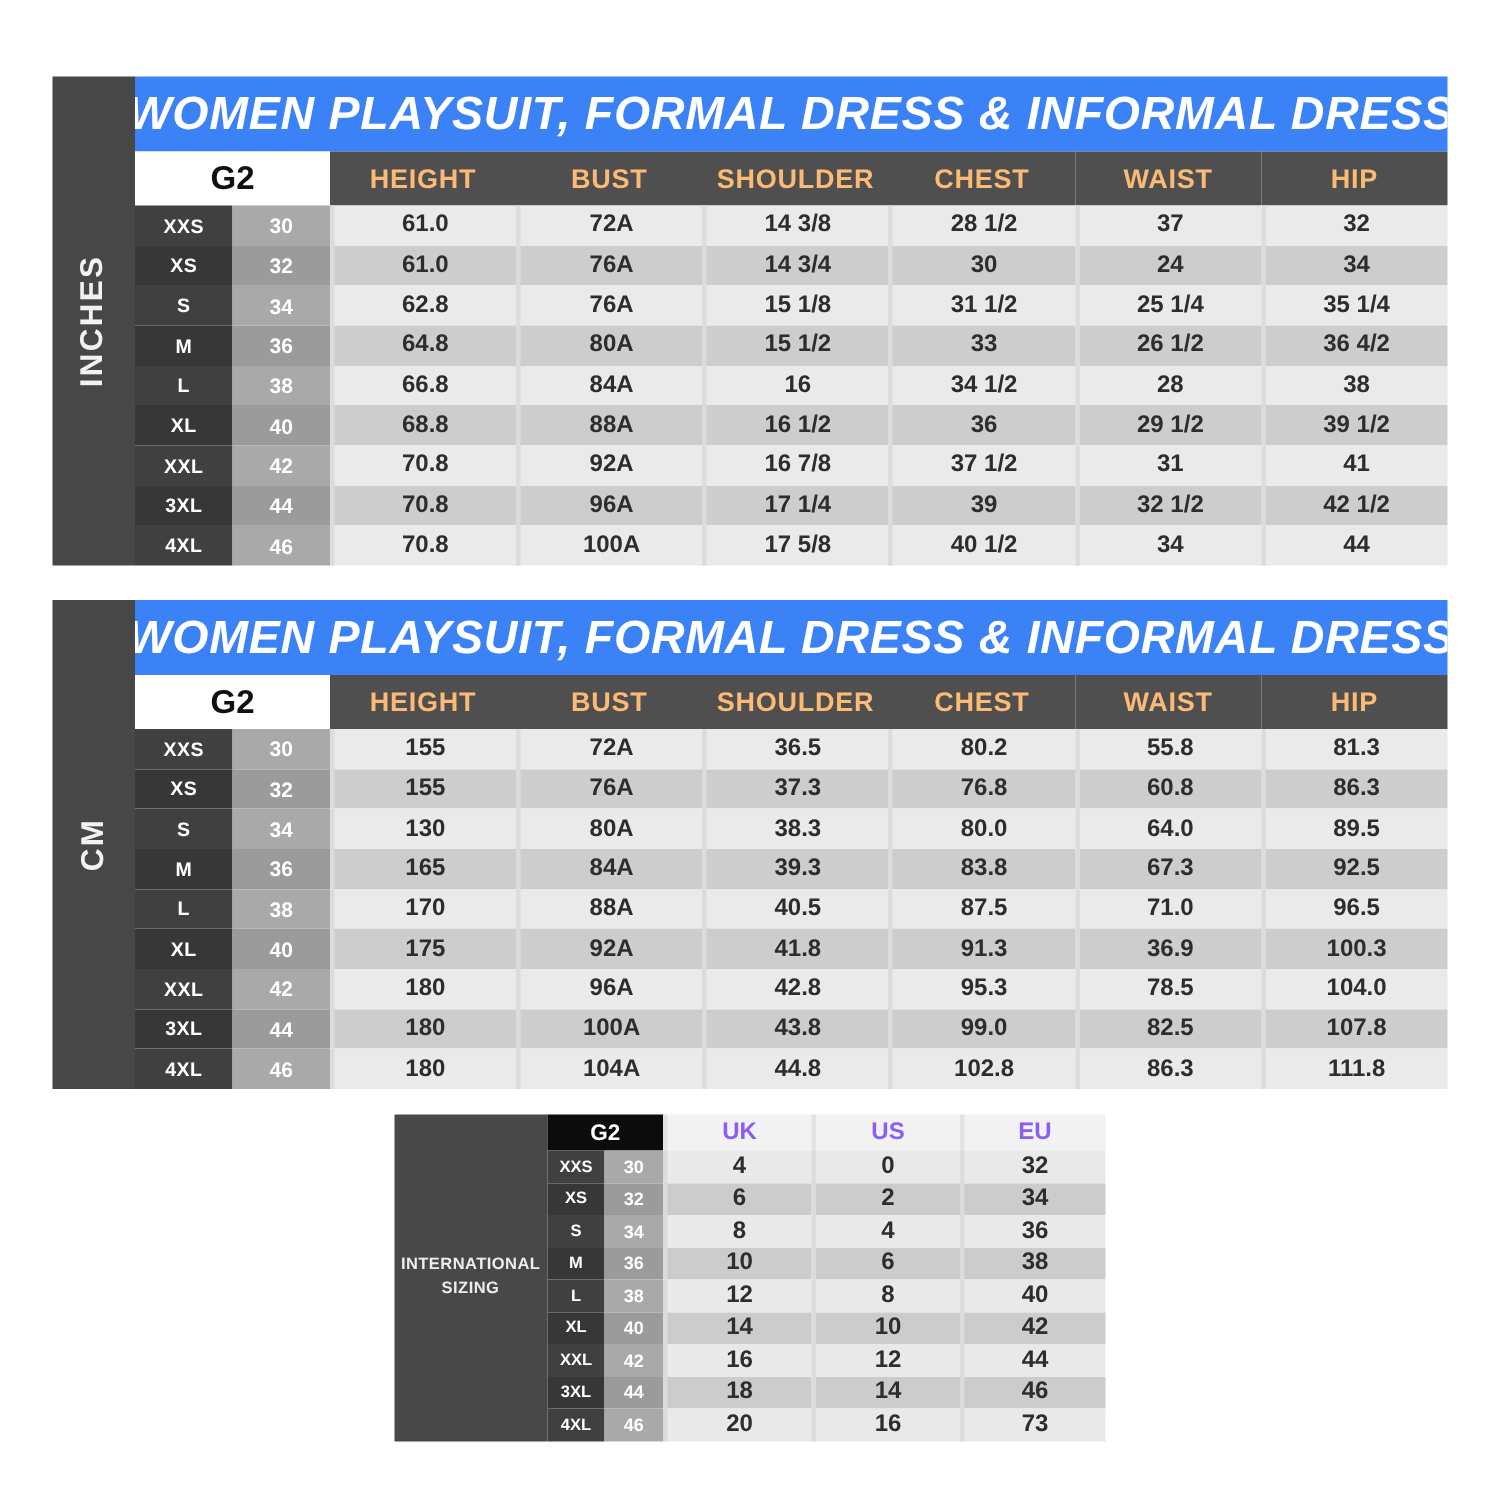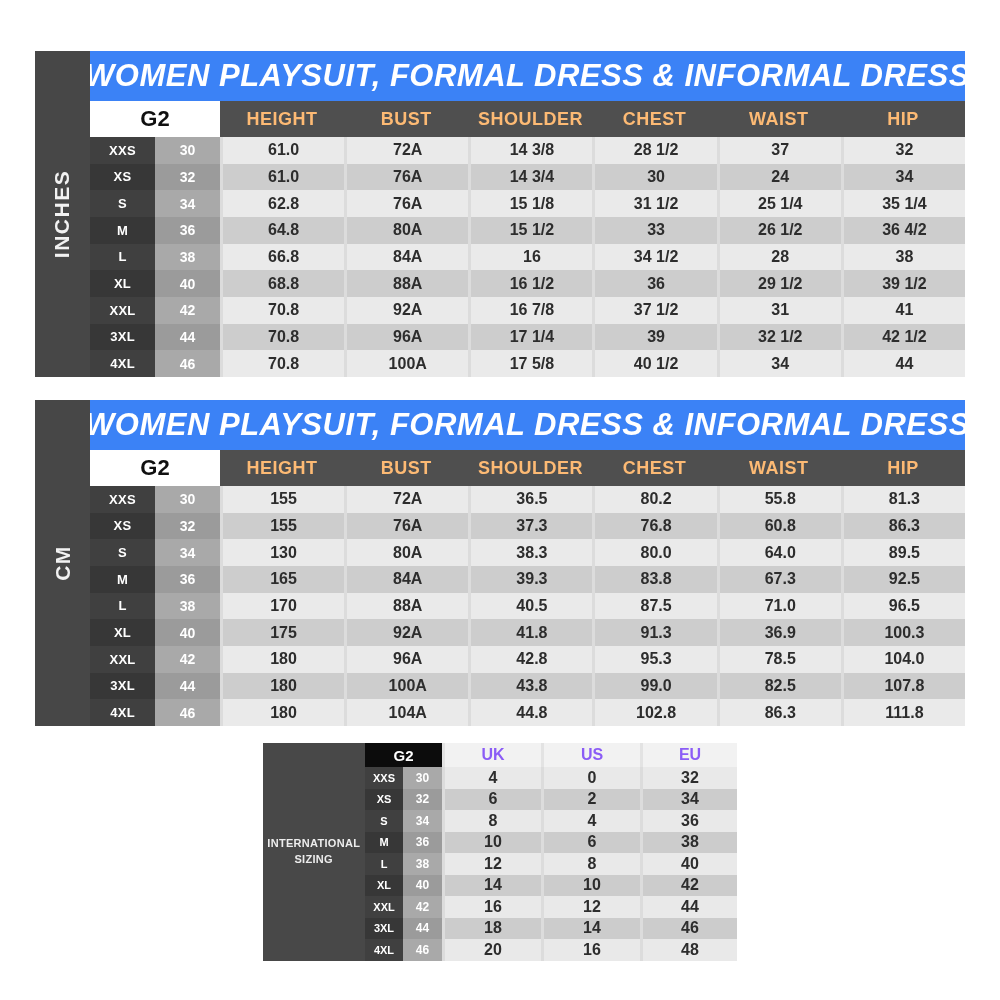--- a/index.html
+++ b/index.html
@@ -278,17 +278,17 @@
         <div class="cell ival r0">44</div>
         <div class="cell ilab r1">3XL</div>
         <div class="cell inum r1">44</div>
         <div class="cell ival r1">18</div>
         <div class="cell ival r1">14</div>
         <div class="cell ival r1">46</div>
         <div class="cell ilab r0">4XL</div>
         <div class="cell inum r0">46</div>
         <div class="cell ival r0">20</div>
         <div class="cell ival r0">16</div>
-        <div class="cell ival r0">48</div>
+        <div class="cell ival r0">73</div>
       </div>
   </div>
 
 </div>
 
 </body></html>

